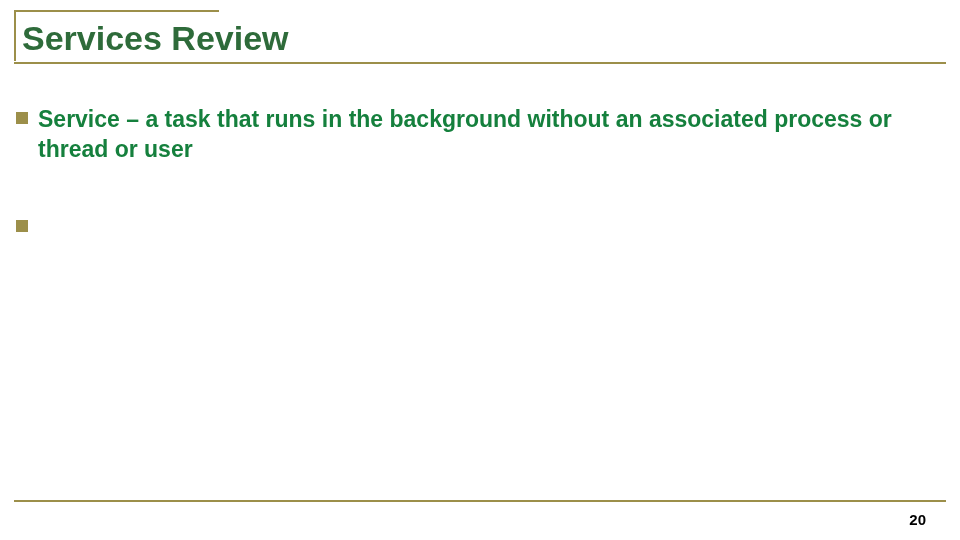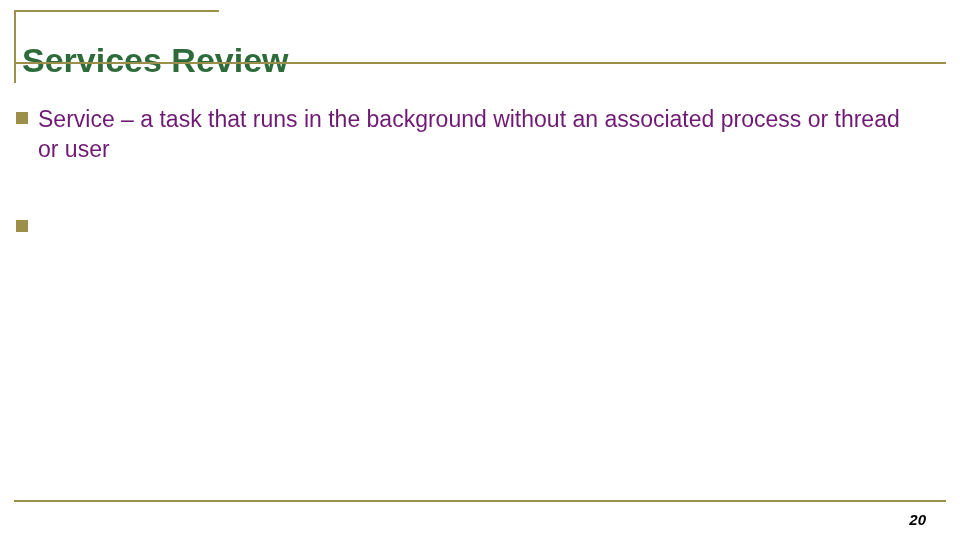--- a/index.html
+++ b/index.html
@@ -26,21 +26,20 @@
     padding-top: 8px;
     padding-left: 6px;
     padding-bottom: 4px;
   }
   .title {
     color: #2e6b3a;
     font-size: 34px;
     font-weight: bold;
     line-height: 1.1;
     white-space: nowrap;
-    margin-top: 22px;
   }
   .title-underline {
     position: absolute;
     top: 62px;
     left: 14px;
     right: 14px;
     height: 0;
     border-top: 2px solid #9c8f4a;
   }
   .body {
@@ -56,40 +55,40 @@
   }
   .bullet {
     flex: 0 0 auto;
     width: 12px;
     height: 12px;
     background: #9c8f4a;
     margin-top: 7px;
     margin-right: 10px;
   }
   .bullet-text {
-    color: #701a75;
+    color: #15803d;
     font-size: 23px;
     line-height: 1.3;
+    font-weight: bold;
   }
   .footer-line {
     position: absolute;
     left: 14px;
     right: 14px;
     bottom: 38px;
     height: 0;
     border-top: 2px solid #9c8f4a;
   }
   .page-number {
     position: absolute;
     right: 34px;
     bottom: 12px;
     color: #000000;
     font-size: 15px;
     font-weight: bold;
-    font-style: italic;
   }
 </style>
 </head>
 <body>
 
 <div class="slide">
 
   <div class="title-wrap">
     <div class="title">Services Review</div>
   </div>

